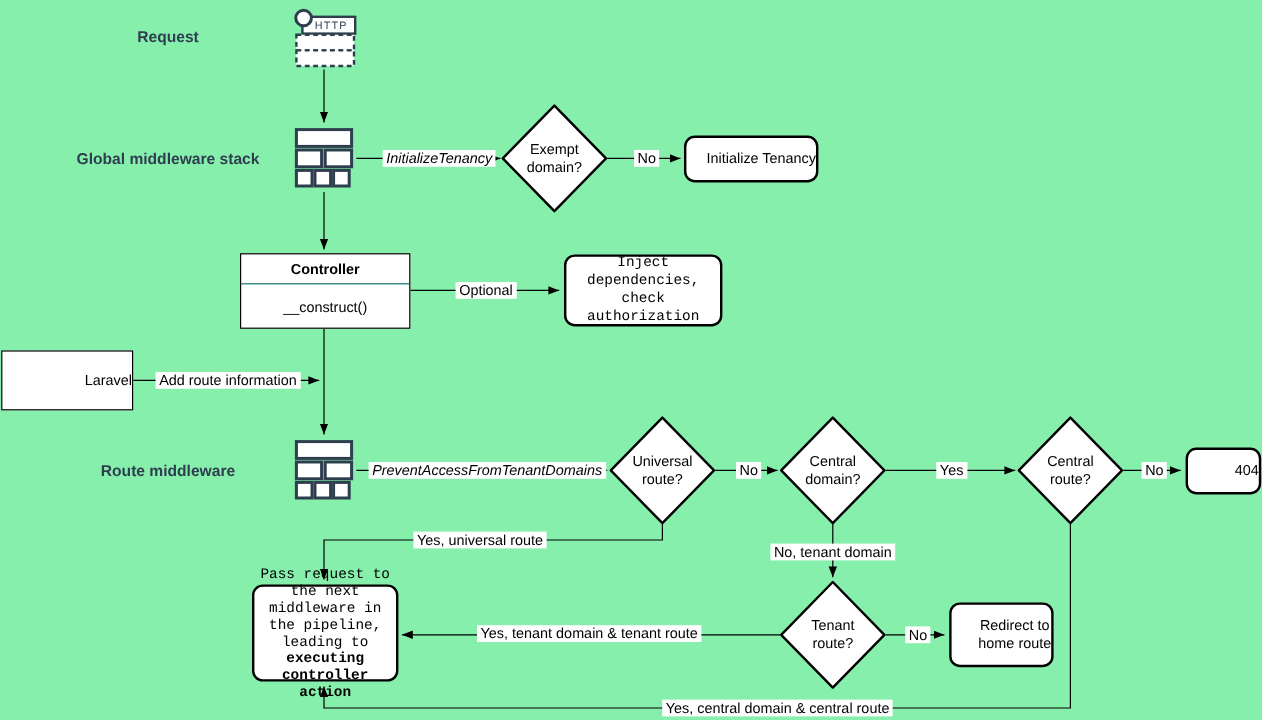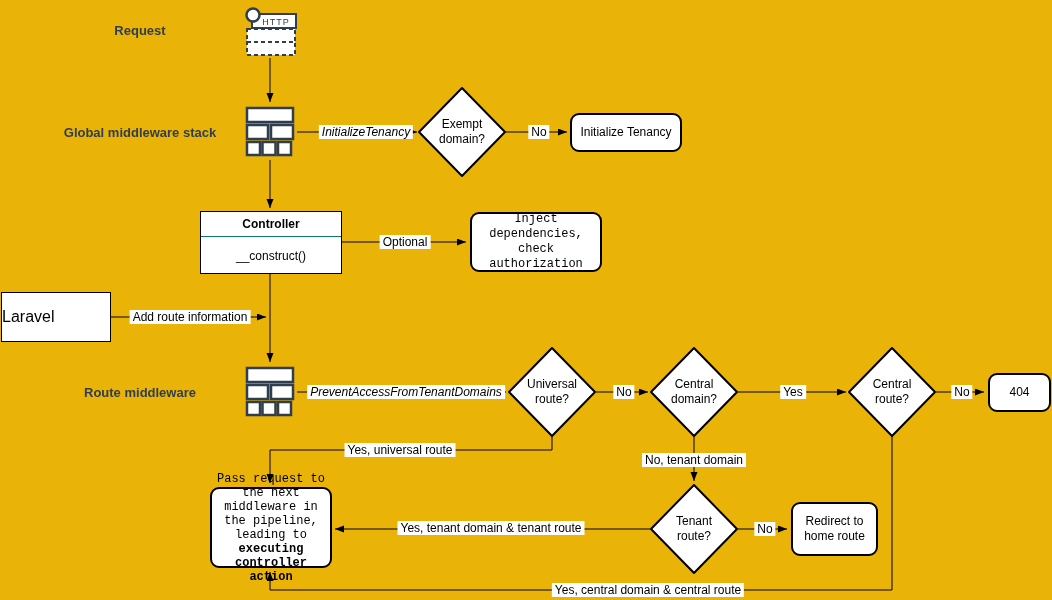--- a/index.html
+++ b/index.html
@@ -1,41 +1,41 @@
 <!DOCTYPE html>
 <html><head>
 <meta charset="utf-8">
 <style>
   html,body{margin:0;padding:0;background:#ffffff;}
   #canvas{
-    position:relative;width:1052px;height:600px;background:#eab308;overflow:hidden;
+    position:relative;width:1052px;height:600px;background:#86efac;overflow:hidden;
     font-family:"Liberation Sans","DejaVu Sans",sans-serif;color:#000;
   }
   #wires{position:absolute;left:0;top:0;width:1052px;height:600px;}
   .stage-label{
     position:absolute;font-weight:bold;font-size:13px;color:#2f3e4f;
     text-align:center;width:200px;line-height:16px;
   }
   .edge-label{
     position:absolute;transform:translate(-50%,-50%);background:#ffffff;
     font-size:12px;line-height:14px;color:#000;white-space:nowrap;padding:0 3px;
   }
   .italic{font-style:italic;}
   .diamond-label{
     position:absolute;transform:translate(-50%,-50%);text-align:center;
     font-size:12px;line-height:15px;color:#000;white-space:nowrap;
   }
   .rnode{
     position:absolute;box-sizing:border-box;border:2px solid #000;border-radius:9px;
-    background:#fff;display:flex;align-items:center;justify-content:center;
+    background:#fff;display:flex;align-items:center;justify-content:flex-end;
     text-align:center;font-size:12px;line-height:15px;
   }
   .pnode{
     position:absolute;box-sizing:border-box;border:1px solid #000;background:#fff;
-    display:flex;align-items:center;justify-content:flex-start;text-align:center;font-size:16px;
+    display:flex;align-items:center;justify-content:flex-end;text-align:center;font-size:12px;
   }
   .uml{position:absolute;box-sizing:border-box;border:1px solid #000;background:#fff;}
   .uml-header{
     height:24px;border-bottom:1px solid #0f766e;display:flex;align-items:center;
     justify-content:center;font-weight:bold;font-size:12px;
   }
   .uml-body{height:37px;display:flex;align-items:center;justify-content:center;font-size:12px;}
   .icon{position:absolute;}
   .pass-text{padding:1px 2px;font-family:Liberation Mono, monospace;}
 </style>

